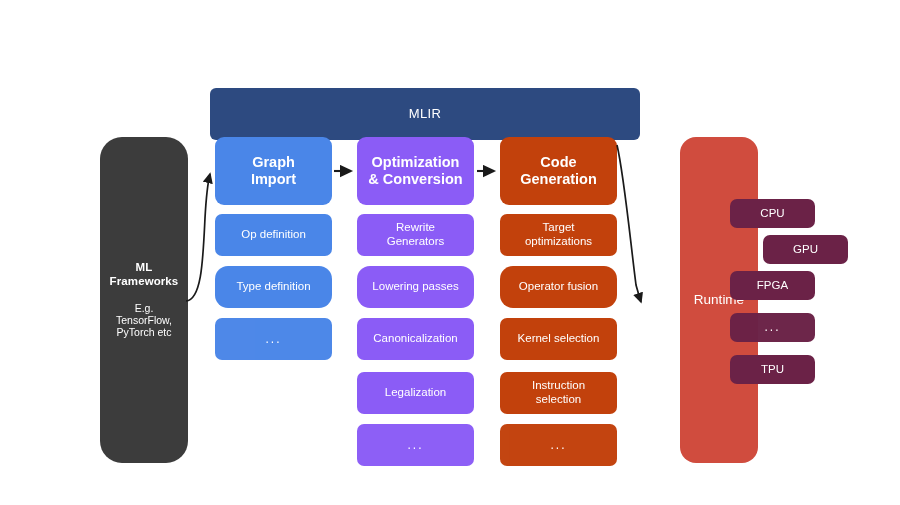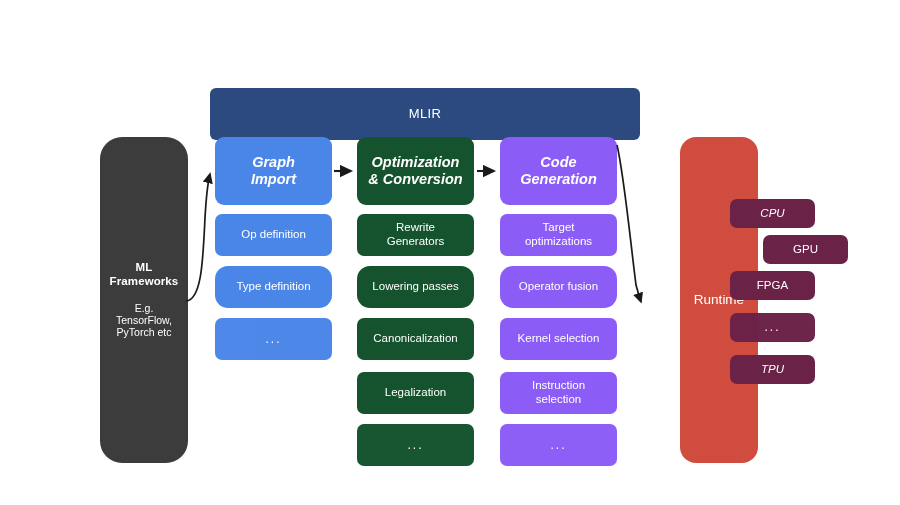--- a/index.html
+++ b/index.html
@@ -50,34 +50,33 @@
     font-size: 13px;
     letter-spacing: .3px;
   }
 
   
   .head {
     height: 68px;
     font-size: 14.5px;
     font-weight: bold;
     border-radius: 9px;
-    font-style: italic;
   }
   
   .sub {
     height: 42px;
     font-size: 11.5px;
     font-weight: normal;
     border-radius: 7px;
   }
   .sub.dots, .hw.dots { letter-spacing: 2px; font-size: 12px; opacity: .98; }
 
   .col-blue   { background: #4a86e8; }
-  .col-orange { background: #14532d; }
-  .col-mauve  { background: #8b5cf6; }
+  .col-orange { background: #8b5cf6; }
+  .col-mauve  { background: #c2410c; }
 
   
   .c1 { left: 215px; width: 117px; }
   .c2 { left: 357px; width: 117px; }
   .c3 { left: 500px; width: 117px; }
 
   
   .r0 { top: 137px; }
   .r1 { top: 214px; }
   .r2 { top: 266px; border-radius: 13px; }
@@ -93,25 +92,25 @@
     font-size: 13.5px;
   }
 
   
   .hw {
     left: 730px; width: 85px; height: 29px;
     background: #6b2247;
     border-radius: 7px;
     font-size: 11.5px;
   }
-  .h0 { top: 199px; font-style: italic; }
+  .h0 { top: 199px; }
   .h1 { top: 235px; margin-left: 33px; }
   .h2 { top: 271px; }
   .h3 { top: 313px; }
-  .h4 { top: 355px; font-style: italic; }
+  .h4 { top: 355px; }
 
   
   #arrows {
     position: absolute;
     left: 0; top: 0; width: 900px; height: 505px;
     pointer-events: none;
   }
 </style>
 </head>
 <body>

